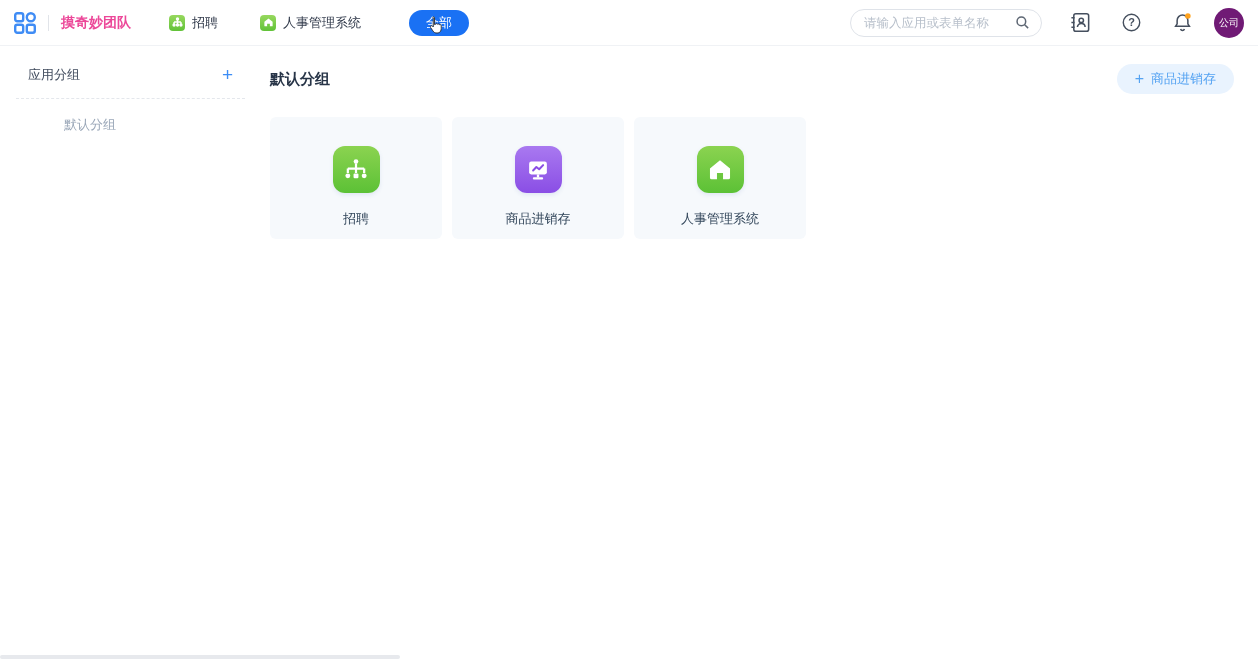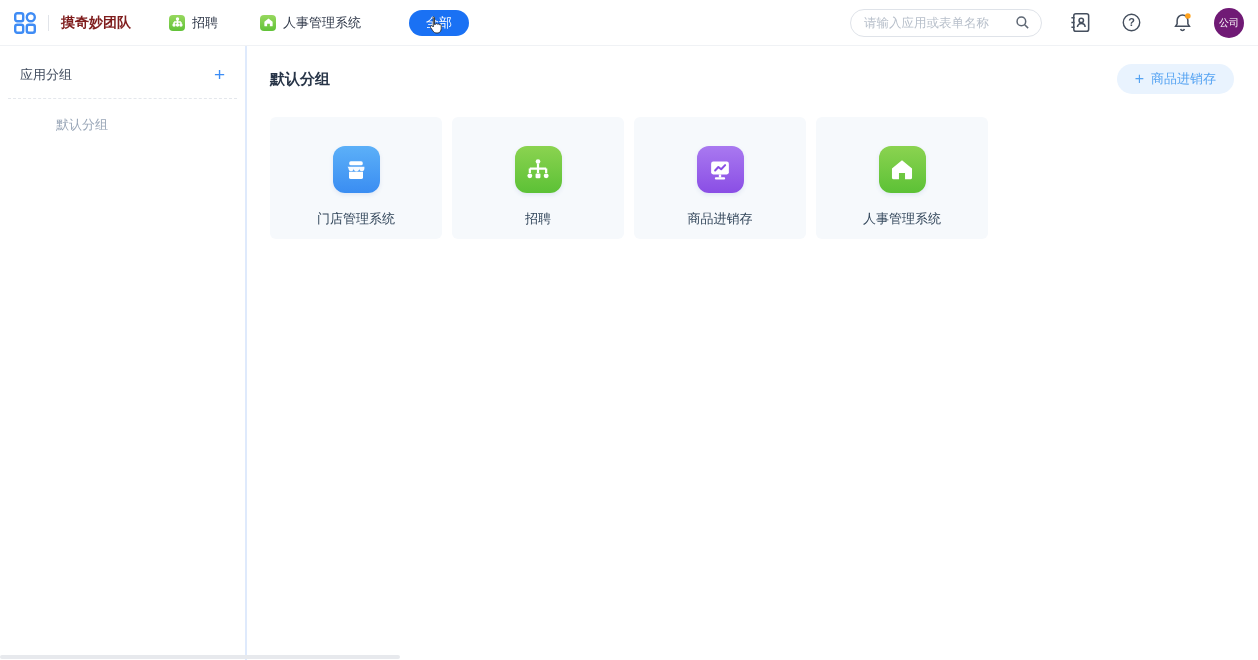--- a/index.html
+++ b/index.html
@@ -4,21 +4,21 @@
 <style>
   * { margin:0; padding:0; box-sizing:border-box; }
   html,body { width:1258px; height:660px; overflow:hidden; background:#fff;
     font-family:"Liberation Sans","DejaVu Sans",sans-serif; }
 
   
   .topbar { position:relative; height:46px; display:flex; align-items:center;
     padding:0 14px 0 12px; background:#fff; border-bottom:1px solid #f0f2f5; z-index:5; }
   .logo { width:26px; height:26px; display:flex; align-items:center; justify-content:center; cursor:pointer; }
   .tb-divider { width:1px; height:16px; background:#e1e4e9; margin:0 12px 0 10px; }
-  .team-name { font-size:14px; font-weight:bold; color:#7f1d1d; margin-right:38px; cursor:pointer; }
+  .team-name { font-size:14px; font-weight:bold; color:#ec4899; margin-right:38px; cursor:pointer; }
   .tb-tab { display:flex; align-items:center; gap:7px; margin-right:42px; cursor:pointer; }
   .tb-tab-label { font-size:13px; color:#30394a; }
   .mini-app-icon { width:16px; height:16px; border-radius:4px; display:flex; align-items:center;
     justify-content:center; background:linear-gradient(180deg,#97d85e,#61c238); }
   .pill-tab { position:relative; margin-left:6px; height:26px; padding:12px 17px; border-radius:13px;
     background:#1a71f4; color:#fff; font-size:13px; display:flex; align-items:center; cursor:pointer; }
   .cursor-overlay { position:absolute; left:16px; top:5px; width:22px; height:22px; pointer-events:none; }
   .tb-spacer { flex:1; }
   .search-box { width:192px; height:28px; border:1px solid #dfe3e9; border-radius:14px;
     display:flex; align-items:center; padding:0 11px 0 13px; margin-right:26px; background:#fff; }
@@ -27,21 +27,21 @@
   .search-box input::placeholder { color:#b7bfca; }
   .tb-icon { display:flex; align-items:center; justify-content:center; cursor:pointer; position:relative; }
   .ic-contacts { width:24px; height:24px; margin-right:28px; }
   .ic-help { width:22px; height:22px; margin-right:28px; }
   .ic-bell { width:24px; height:24px; margin-right:20px; }
   .avatar { width:30px; height:30px; border-radius:50%; background:#701a75; color:#fff;
     font-size:10px; display:flex; align-items:center; justify-content:center; cursor:pointer;
     letter-spacing:0; }
 
   
-  .sidebar { position:absolute; left:0; top:46px; bottom:0; width:247px; background:#fff;
+  .sidebar { position:absolute; left:8px; top:46px; bottom:0; width:247px; background:#fff;
     border-right:2px solid #dfeafc; }
   .side-head { display:flex; align-items:center; justify-content:space-between;
     padding:20px 20px 0 20px; }
   .side-title { font-size:13px; color:#414c5e; }
   .side-plus { font-size:19px; color:#3d8df5; line-height:14px; cursor:pointer; font-weight:400; }
   .side-dash { border:none; border-top:1px dashed #e4e7ec; margin:14px 8px 8px 8px; }
   .side-item { height:36px; margin:0 14px 2px 8px; border-radius:4px; display:flex;
     align-items:center; padding-left:16px; font-size:13px; color:#9aa7b8; cursor:pointer; }
   .side-item.selected { background:#ebf3fe; color:#2c3c52; font-weight:bold; }
   .side-item .grid-ic { margin-right:10px; display:flex; }
@@ -167,30 +167,20 @@
   <div class="main-head">
     <div class="group-title">默认分组</div>
     <button class="create-btn">
       <span class="create-plus">+</span>
       <span>商品进销存</span>
     </button>
   </div>
 
   <div class="cards">
 
-    <div class="app-card">
-      <div class="app-icon blue">
-        <svg width="28" height="28" viewBox="0 0 24 24" fill="#fff">
-          <rect x="6.2" y="4.6" width="11.6" height="3.4" rx="1.4"></rect>
-          <path d="M4.8 9.2 h14.4 v1.6 a2.2 2.2 0 0 1 -4.4 0 a2.4 2.4 0 0 1 -4.8 0 a2.2 2.2 0 0 1 -4.4 0 z" opacity=".95"></path>
-          <path d="M6 13.6 h12 v4.6 a1.6 1.6 0 0 1 -1.6 1.6 h-8.8 A1.6 1.6 0 0 1 6 18.2 z"></path>
-        </svg>
-      </div>
-      <div class="app-name">门店管理系统</div>
-    </div>
 
     <div class="app-card">
       <div class="app-icon green">
         <svg width="28" height="28" viewBox="0 0 24 24" fill="none" stroke="#fff" stroke-width="1.9">
           <circle cx="12" cy="4.8" r="2" fill="#fff" stroke="none"></circle>
           <path d="M12 6.6 V10.8 M5 10.8 H19 M5 10.8 V14.6 M12 10.8 V14.6 M19 10.8 V14.6"></path>
           <circle cx="5" cy="17" r="2.1" fill="#fff" stroke="none"></circle>
           <rect x="9.9" y="14.9" width="4.2" height="4.2" rx="1" fill="#fff" stroke="none"></rect>
           <circle cx="19" cy="17" r="2.1" fill="#fff" stroke="none"></circle>
         </svg>

